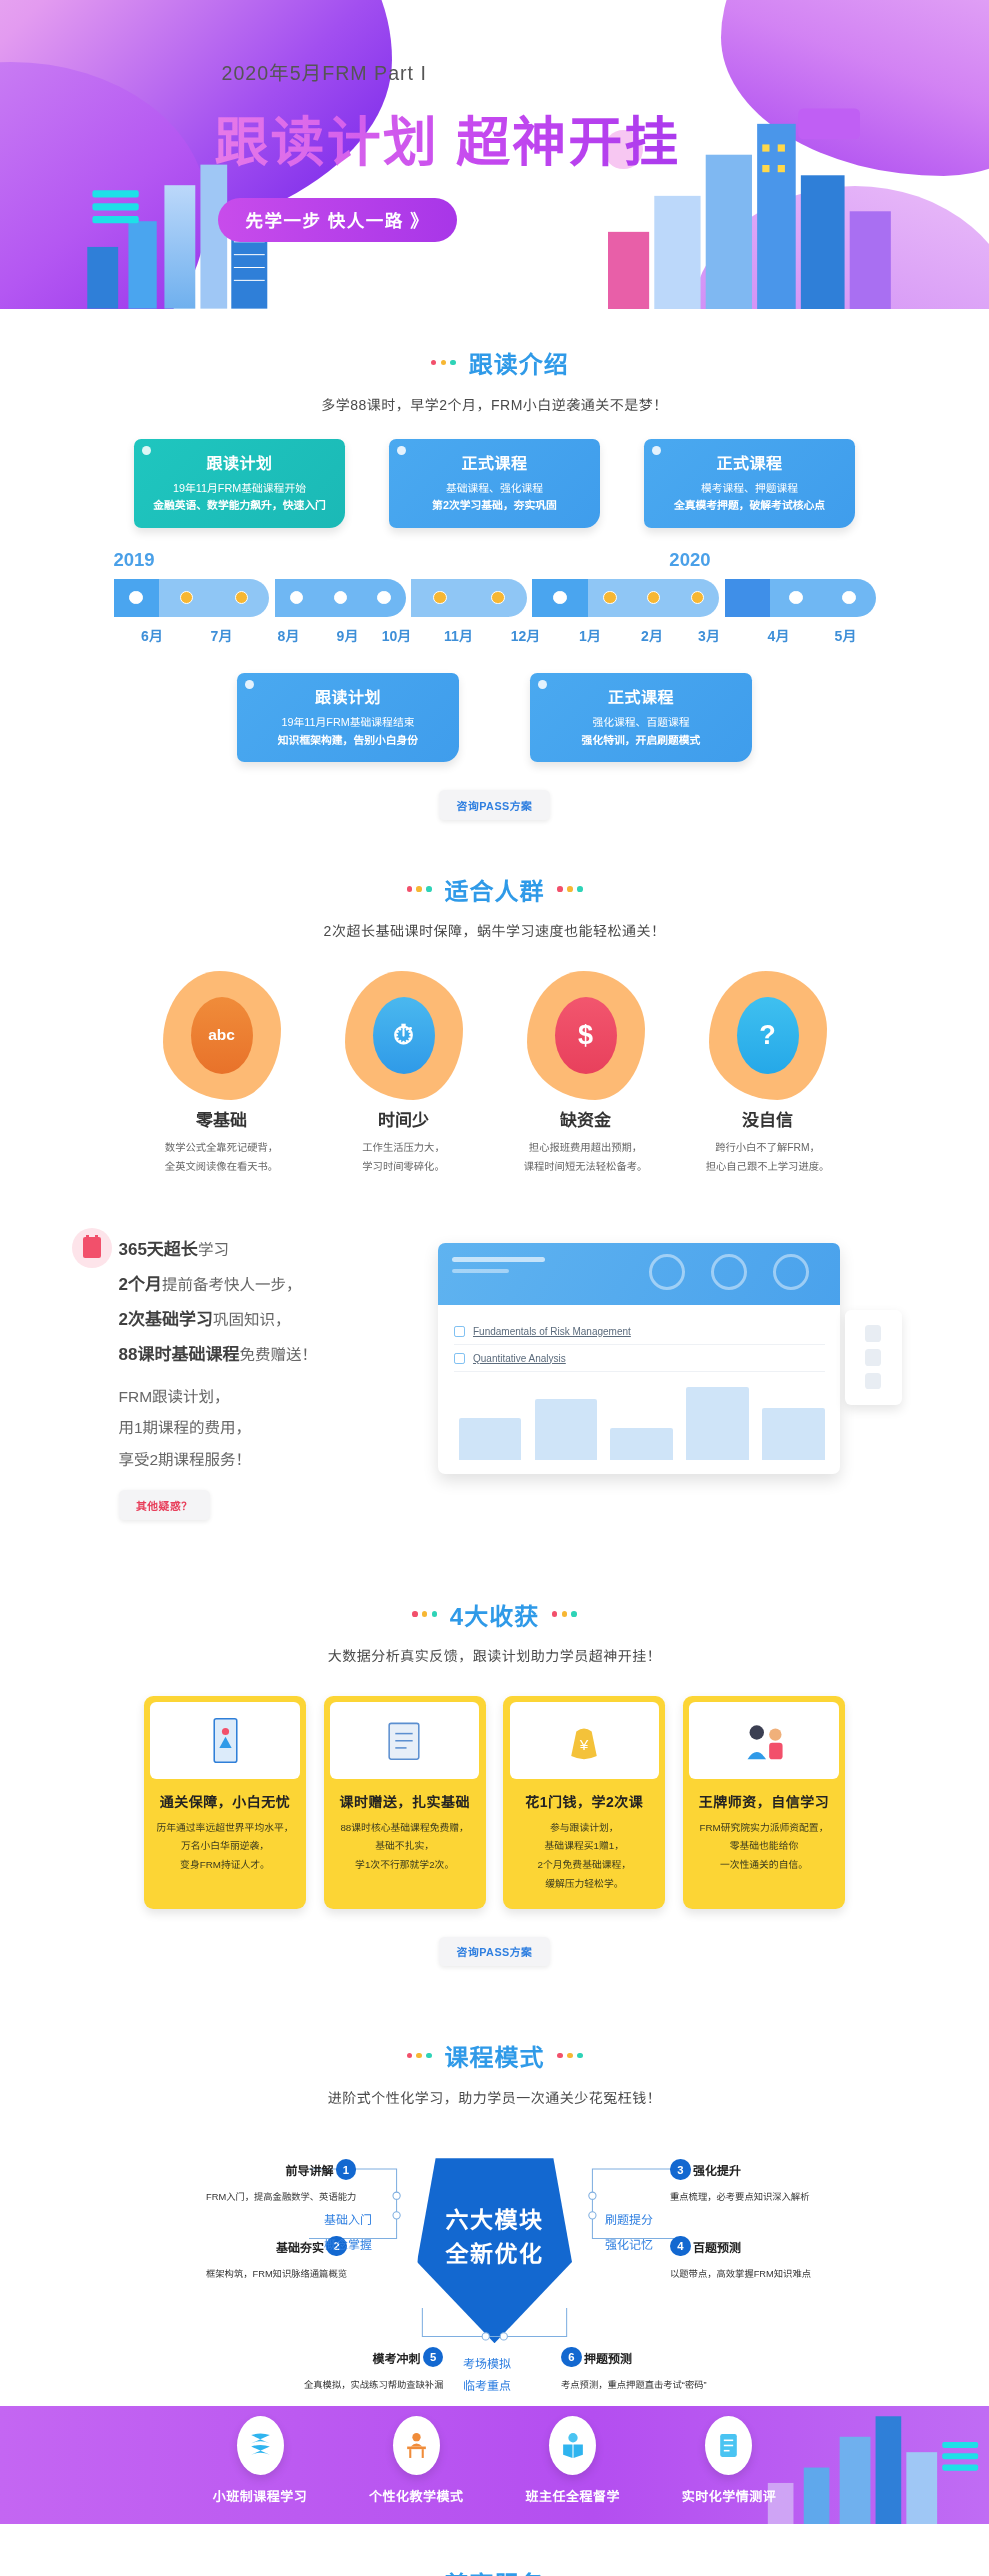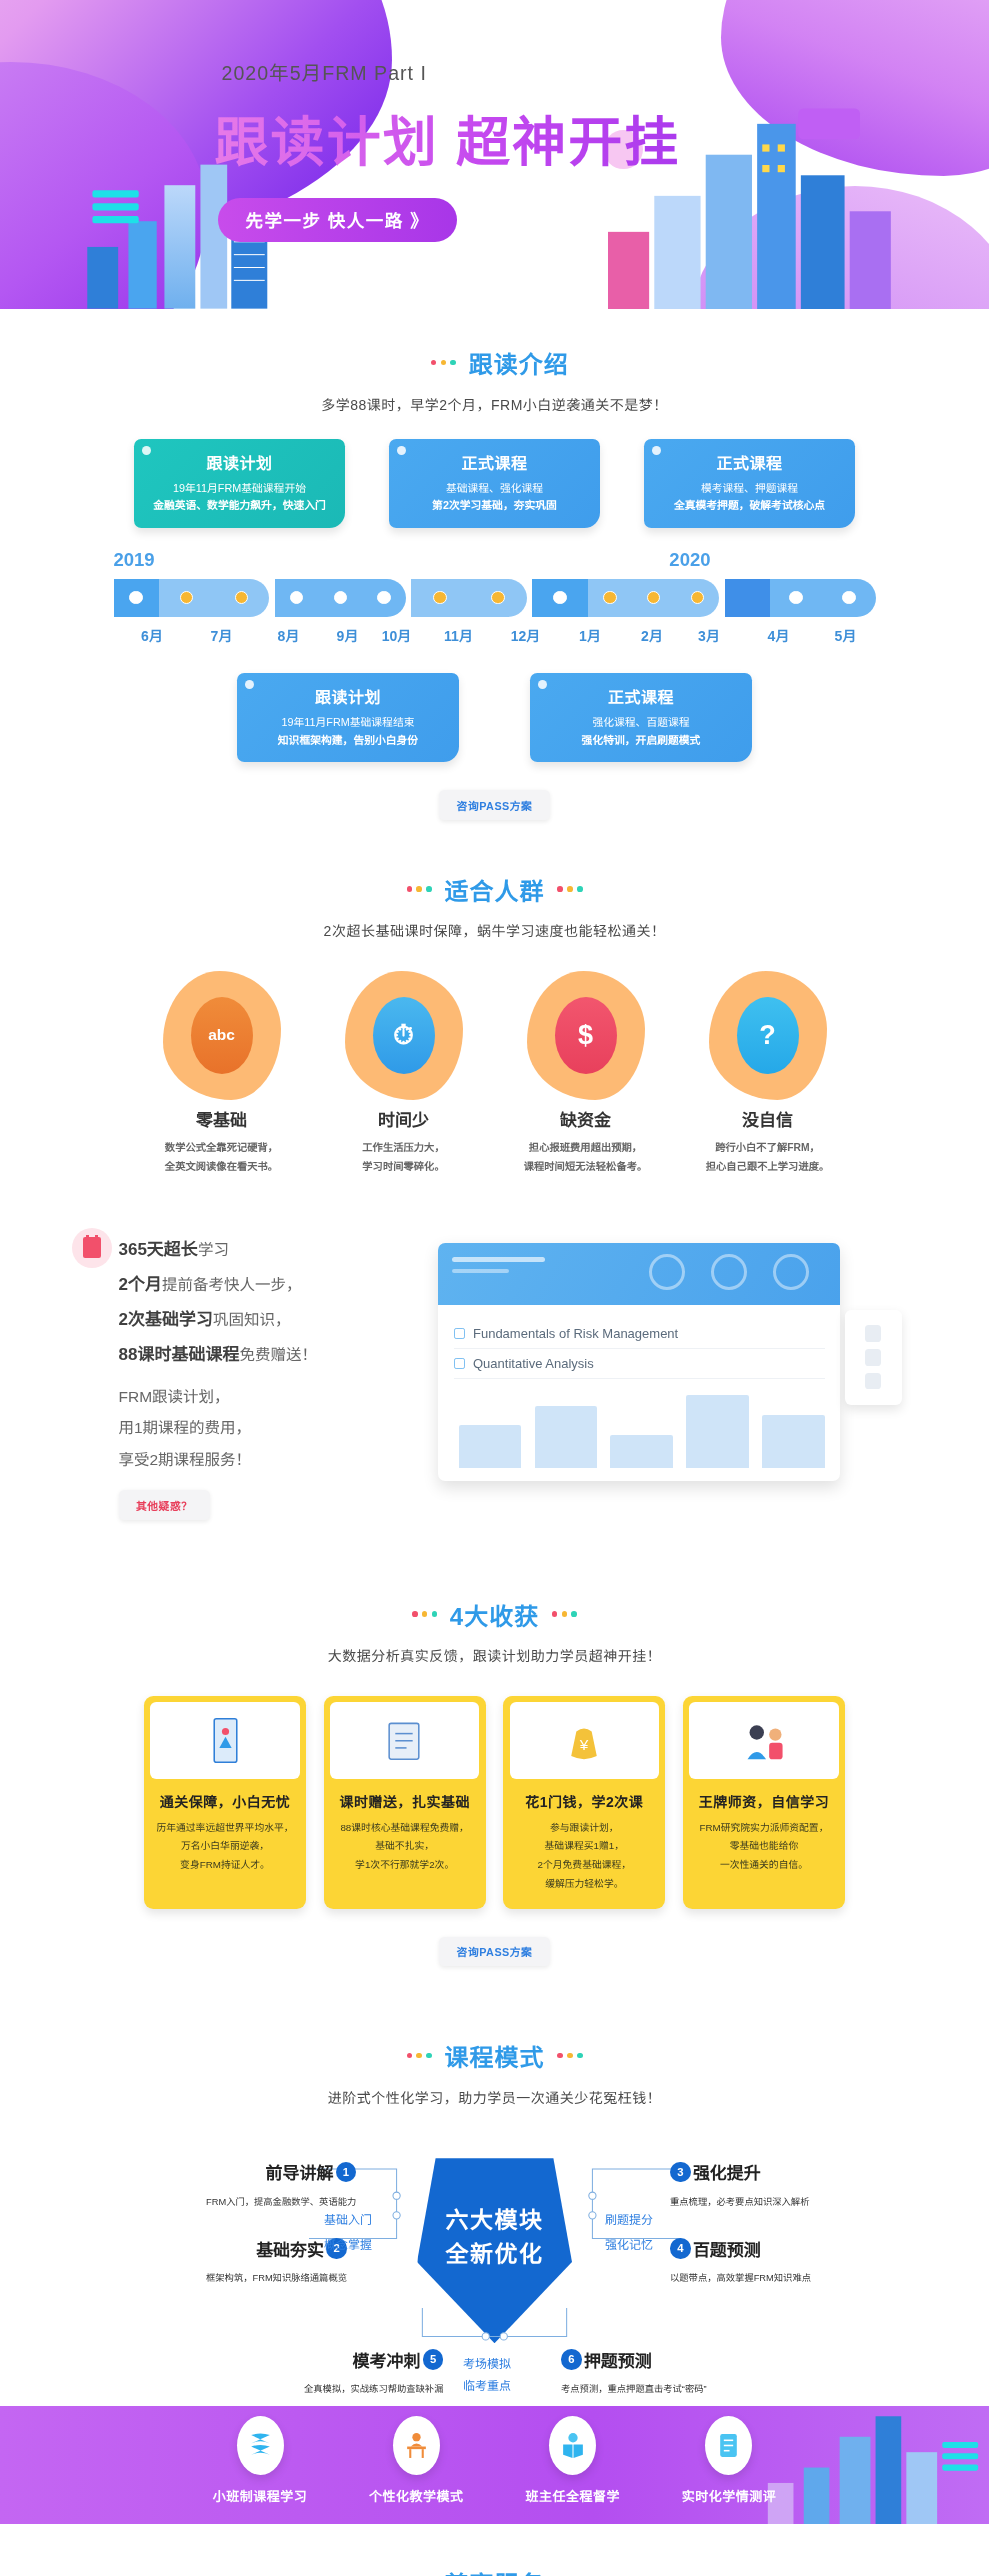--- a/index.html
+++ b/index.html
@@ -118,21 +118,21 @@
   .aud-circle {
     width:62px; height:77px; border-radius:50%;
     display:flex; align-items:center; justify-content:center;
     color:#fff; font-size:27px; font-weight:bold;
   }
   .aud-c1 { background:linear-gradient(180deg,#f08c3a,#e8722a); }
   .aud-c2 { background:linear-gradient(180deg,#4ab8ef,#2f9ae8); }
   .aud-c3 { background:linear-gradient(180deg,#f2566e,#e8405c); }
   .aud-c4 { background:linear-gradient(180deg,#3fc0f0,#25a8e8); }
   .aud-item h4 { font-size:17px; font-weight:bold; color:#333; margin-top:6.2px; }
-  .aud-item p { font-size:10.3px; color:#666; line-height:1.85; margin-top:7.2px;font-weight:bold; }
+  .aud-item p { font-size:10.3px; color:#666; line-height:1.85; margin-top:7.2px; }
 
   
   .hl-sec { position:relative; padding:20.6px 0 41px; }
   .hl-wrap { width:804px; margin:0 auto; display:flex; align-items:flex-start; }
   .hl-left { width:330px; padding-left:26px; position:relative; }
   .hl-badge {
     position:absolute; left:-20.6px; top:-5.2px; width:40px; height:40px; border-radius:50%;
     background:#fde4ea; display:flex; align-items:center; justify-content:center;
   }
   .hl-badge .cal { width:17.5px; height:20.6px; background:#f2506b; border-radius:2.1px; position:relative; }
@@ -147,21 +147,21 @@
     width:402px; margin-left:15.5px; border-radius:7.2px; overflow:hidden;
     box-shadow:0 6.2px 15.5px rgba(0,0,0,.12); background:#fff;
   }
   .mock-top { height:62px; background:linear-gradient(120deg,#5fb3f0,#4aa2ec); position:relative; }
   .mock-top .mbar { position:absolute; left:14.4px; top:13.4px; width:93px; height:5.2px; background:rgba(255,255,255,.65); border-radius:3.1px; }
   .mock-top .mbar2 { position:absolute; left:14.4px; top:26px; width:57px; height:4.1px; background:rgba(255,255,255,.45); border-radius:3.1px; }
   .mock-ring { position:absolute; top:10.3px; width:36px; height:36px; border-radius:50%; border:3.6px solid rgba(255,255,255,.45); }
   .mock-body { padding:13.4px 15.5px; }
   .mock-row { display:flex; align-items:center; padding:7.2px 0; border-bottom:0.5px solid #eef1f5; }
   .mock-row .sq { width:11.3px; height:11.3px; border:1px solid #7fc0f2; border-radius:2.1px; margin-right:8.2px; }
-  .mock-row .txt { font-size:13px; color:#5b6b7c; }
+  .mock-row .txt { font-size:10px; color:#5b6b7c;text-decoration:underline; }
   .mock-chart { margin-top:11.3px; height:77px; display:flex; align-items:flex-end; gap:13.4px; padding-left:5.2px;}
   .mock-chart i { flex:1; background:#cfe4f8; border-radius:2.1px 2.1px 0 0; display:block; }
   .mock-side {
     position:absolute; right:-5.2px; top:77px; width:57px; background:#fff; border-radius:6.2px;
     box-shadow:0 4.1px 10.3px rgba(0,0,0,.1); padding:8.2px 0; text-align:center;
   }
   .mock-side i { display:block; width:16.5px; height:16.5px; margin:7.2px auto; background:#e8edf3; border-radius:3.6px; }
 
   
   .gain-sec { position:relative; padding:31px 0 36px; }
@@ -183,21 +183,21 @@
     clip-path:polygon(12% 0,88% 0,100% 56%,50% 100%,0 56%);
     display:flex; flex-direction:column; align-items:center; justify-content:center;
     color:#fff; font-size:23px; font-weight:bold; letter-spacing:1.5px; padding-bottom:31px;
   }
   .node { position:absolute; }
   .node .num {
     width:20.6px; height:20.6px; border-radius:50%; background:#1368d0; color:#fff;
     font-size:11.3px; font-weight:bold; display:inline-flex; align-items:center; justify-content:center;
     vertical-align:middle;
   }
-  .node .nm { font-size:17px; font-weight:bold; color:#222; vertical-align:middle; }
+  .node .nm { font-size:12px; font-weight:bold; color:#222; vertical-align:middle; }
   .node .dsc { font-size:9.3px; color:#333; margin-top:9.3px; white-space:nowrap; }
   .sub { position:absolute; font-size:12px; color:#2f7fe0; white-space:nowrap; }
 
   
   .band { position:relative; height:118px; background:linear-gradient(90deg,#c466f2,#b44ef0 60%,#c06cf4); overflow:hidden; }
   .band-row { width:598px; margin:0 auto; display:flex; justify-content:space-between; padding-top:10.3px; position:relative; z-index:3; }
   .band-item { text-align:center; width:129px; }
   .band-ic {
     width:47px; height:59px; margin:0 auto; background:#fff; border-radius:50%;
     display:flex; align-items:center; justify-content:center;

